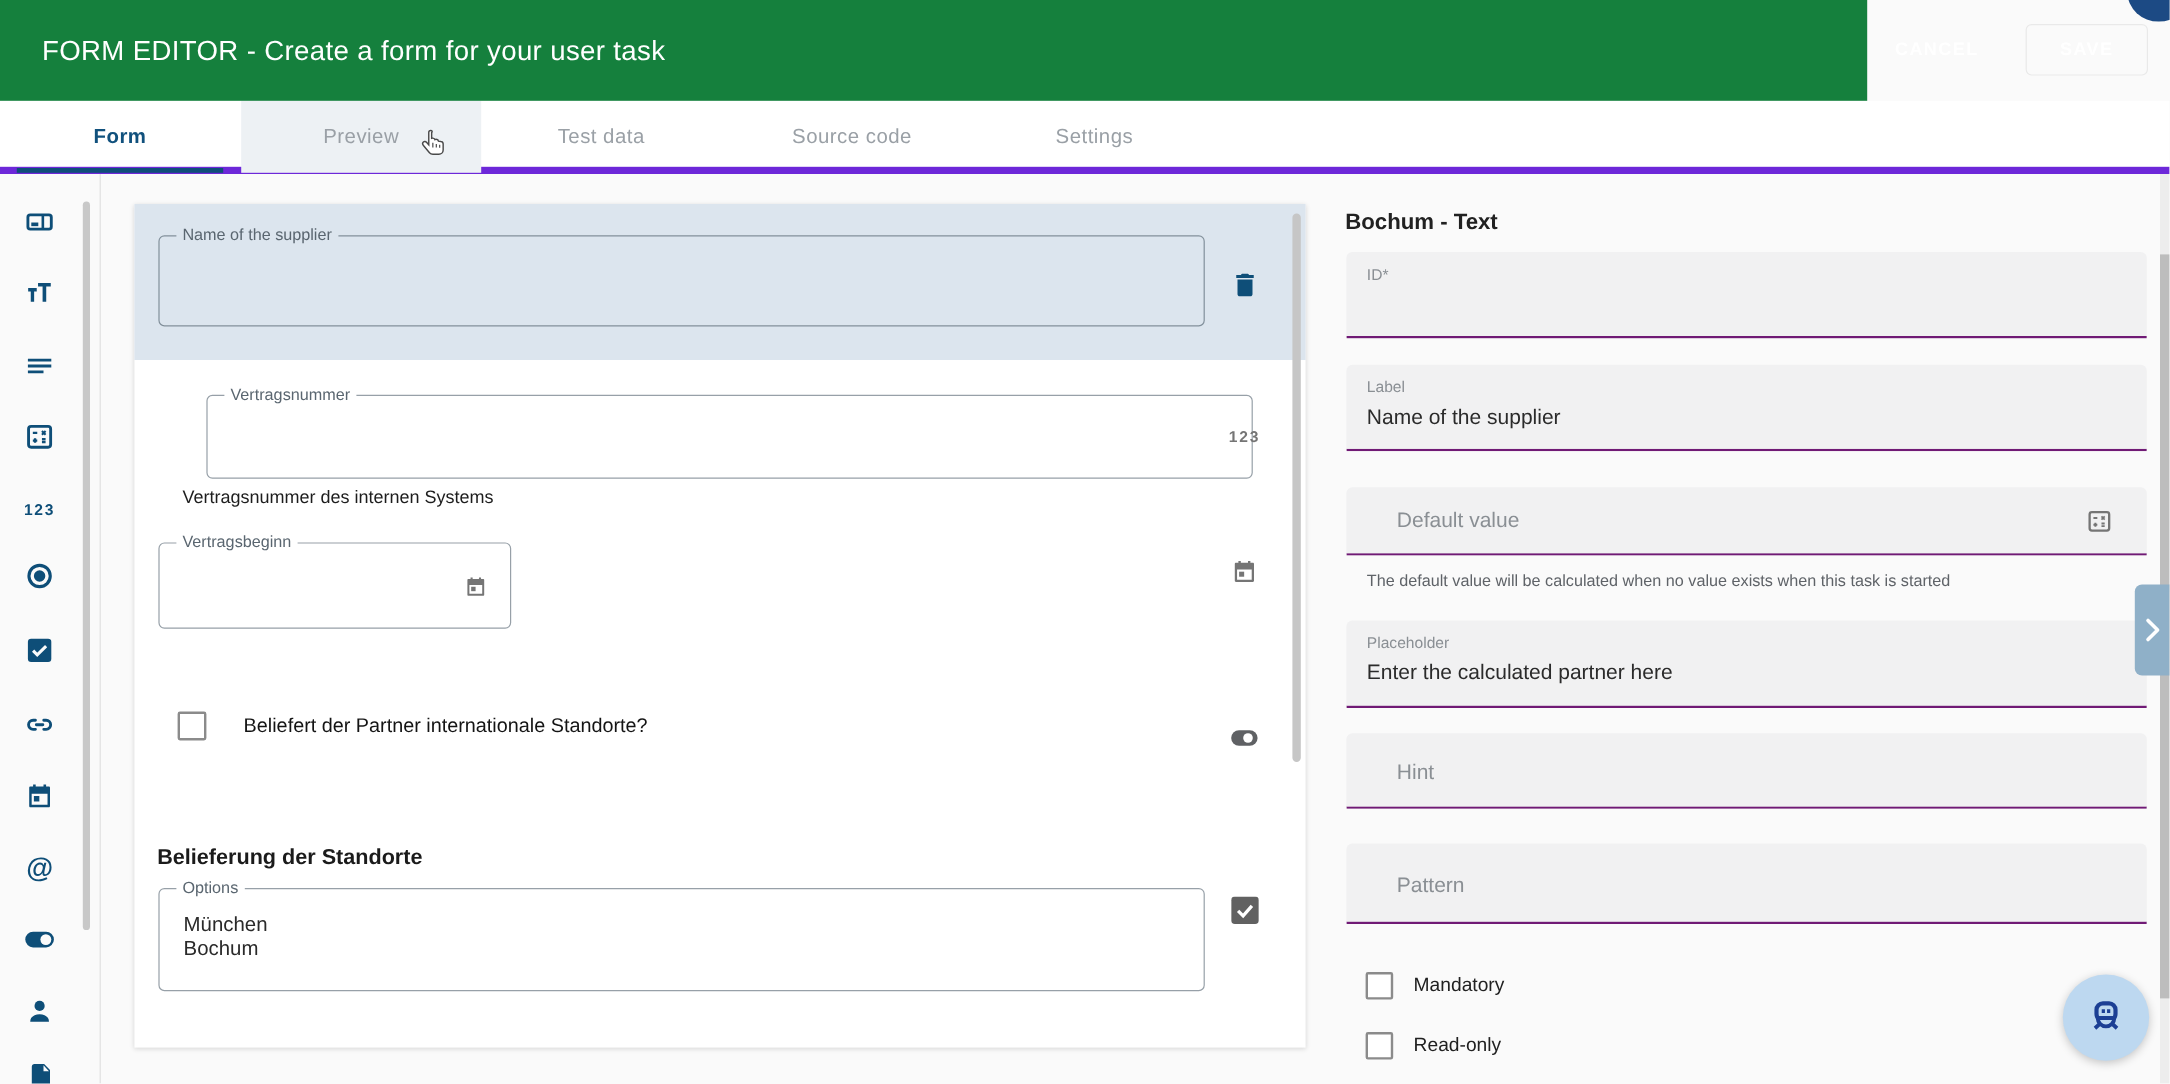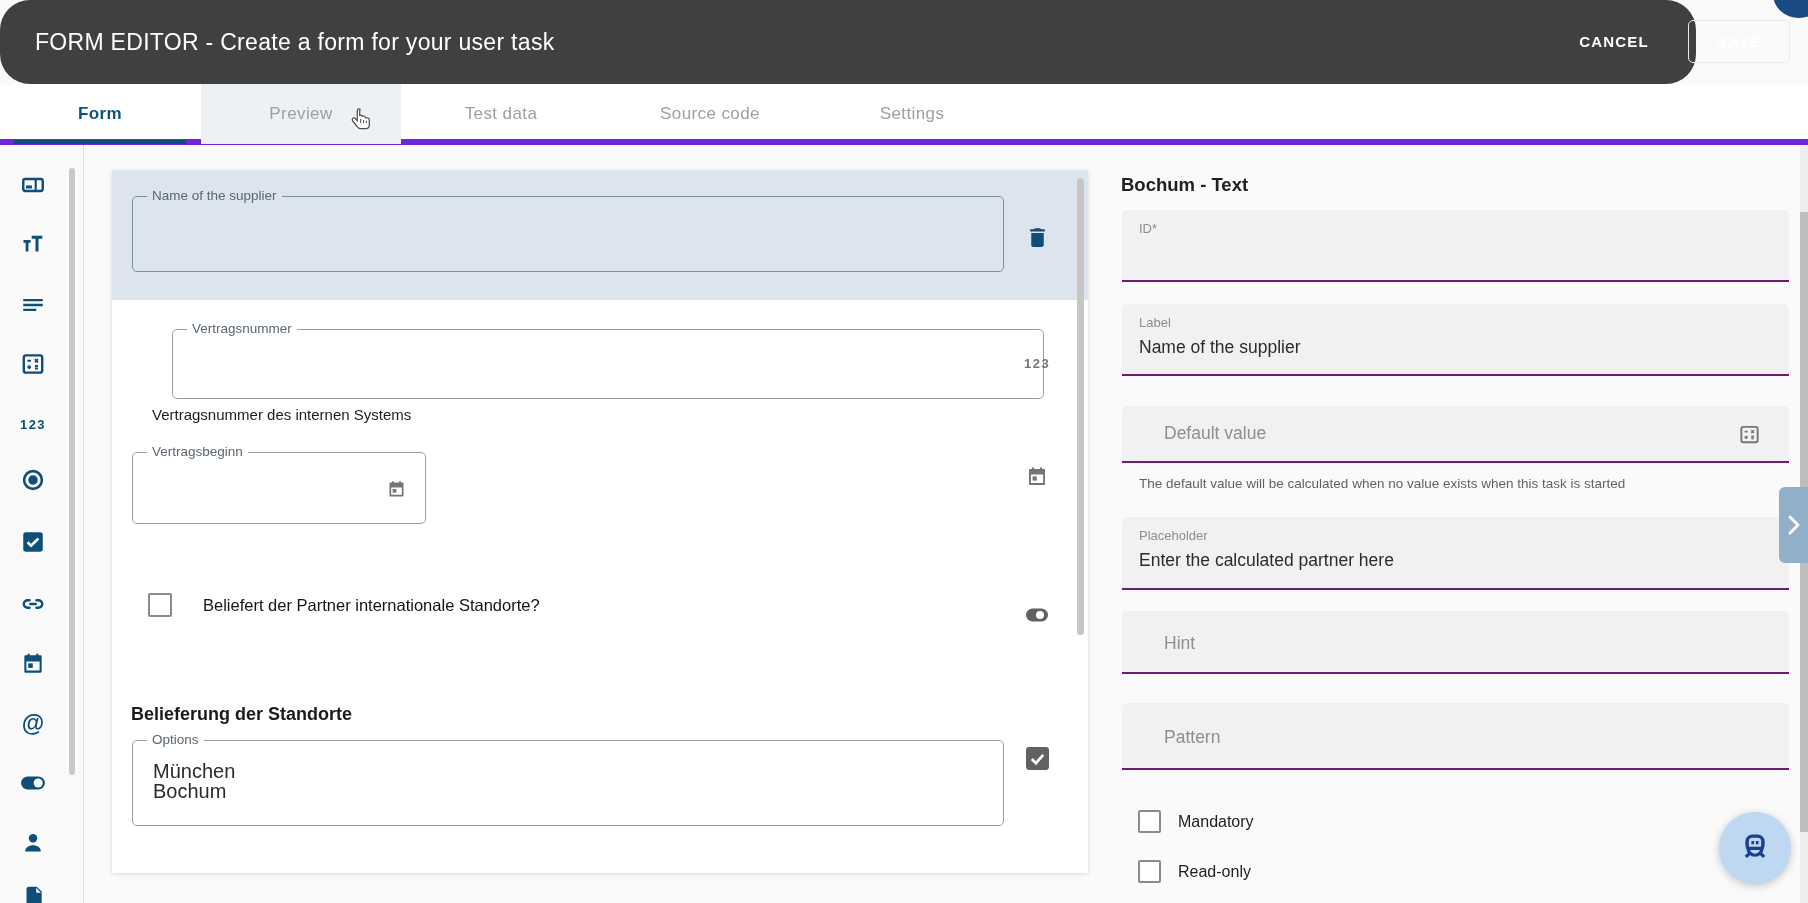--- a/index.html
+++ b/index.html
@@ -3,21 +3,21 @@
 <meta charset="utf-8">
 <style>
   html,body{margin:0;padding:0;}
   body{
     width:1808px;height:903px;position:relative;overflow:hidden;
     background:#fafafa;font-family:"Liberation Sans",sans-serif;
     -webkit-font-smoothing:antialiased;
   }
   .abs{position:absolute;}
   
-  .header{left:0;top:0;width:1696px;height:84px;background:#404040;z-index:5;border-radius:30px;}
+  .header{left:0;top:0;width:1556px;height:84px;background:#15803d;z-index:5;}
   .header-title{left:35px;top:0;height:84px;display:flex;align-items:center;
     color:#ffffff;font-size:23px;letter-spacing:.3px;}
   .btn-text{color:#fff;font-size:15px;font-weight:bold;letter-spacing:1.2px;cursor:pointer;}
   .cancel-btn{left:1576px;top:20px;height:43px;display:flex;align-items:center;justify-content:center;width:76px;}
   .save-btn{left:1688px;top:20px;width:102px;height:43px;border:1.5px solid #e9e9e9;border-radius:5px;
     display:flex;align-items:center;justify-content:center;box-sizing:border-box;}
   .corner-circle{left:1773px;top:-30px;width:52px;height:48px;border-radius:50%;background:#1c4a84;}
   
   .tabbar{left:0;top:84px;width:1808px;height:61px;background:#ffffff;border-bottom:6px solid #6d28d9;box-sizing:border-box;z-index:4;}
   .tab{top:0;height:60px;width:200px;display:flex;align-items:center;justify-content:center;
@@ -34,21 +34,21 @@
   .row-selected{left:0;top:0;width:976px;height:130px;background:#dce5ee;}
   .ofield{border:1px solid #97a0a8;border-radius:5px;box-sizing:border-box;background:transparent;}
   .notch{position:absolute;top:-9px;left:14px;font-size:13.5px;color:#5a6670;background:#ffffff;padding:0 5px;white-space:nowrap;}
   .notch.on-blue{background:#dce5ee;}
   .helper15{font-size:15px;color:#1d1d1d;}
   .num-icon{font-size:13px;font-weight:bold;letter-spacing:1.5px;color:#757575;}
   .canvas-scrollthumb{left:1077px;top:178px;width:7px;height:457px;background:#c6c6c6;border-radius:4px;z-index:2;}
   .cb{width:20px;height:20px;border:2px solid #8b8b8b;border-radius:2px;background:#fff;box-sizing:content-box;cursor:pointer;}
   .heading18{font-size:18px;font-weight:bold;color:#1b1b1b;}
   .q-label{font-size:16.5px;font-weight:500;color:#141414;}
-  .opt-line{font-size:20px;color:#2a2a2a;line-height:20px;}
+  .opt-line{font-size:17px;color:#2a2a2a;line-height:20px;}
   
   .dtitle{left:1121px;top:174px;font-size:18.5px;font-weight:bold;color:#212121;}
   .dfield{left:1122px;width:667px;background:#f1f1f2;border-bottom:2px solid #701a75;
     border-radius:5px 5px 0 0;box-sizing:border-box;padding:11px 16px 0 17px;cursor:text;}
   .flabel{font-size:13px;color:#8a8f94;}
   .fvalue{font-size:17.5px;color:#2b2b2b;margin-top:7px;}
   .flabel-big{font-size:17.5px;color:#8a8f94;margin-left:25px;}
   .dhelper{left:1139px;top:476px;width:640px;font-size:13.5px;color:#5f6368;}
   .dcheck-label{font-size:16px;color:#212121;}
   

